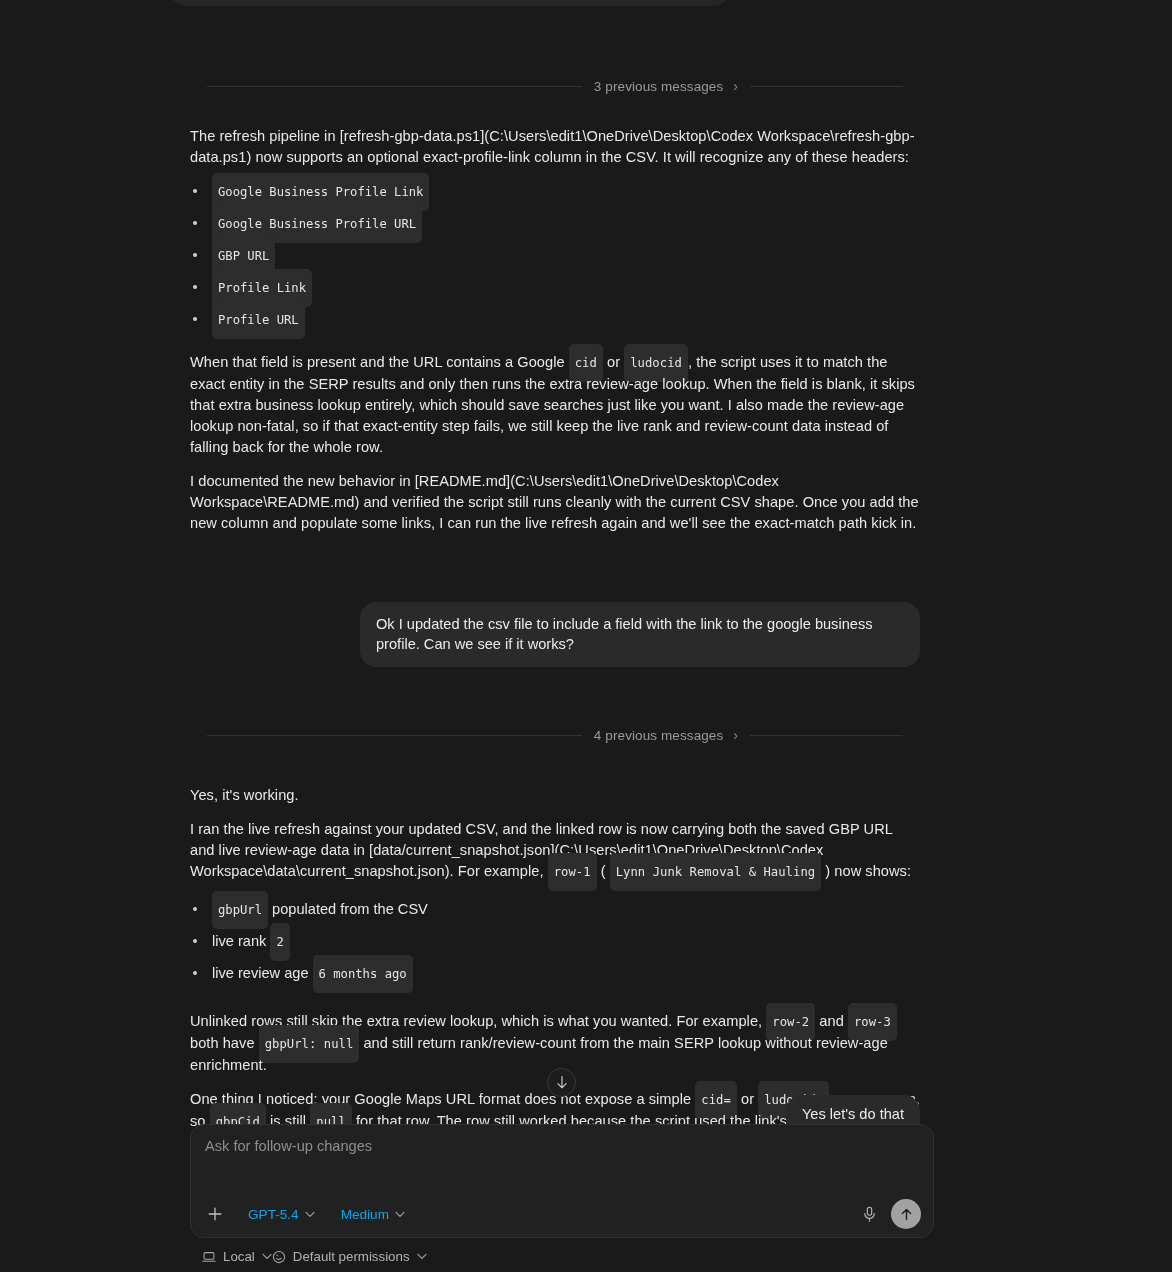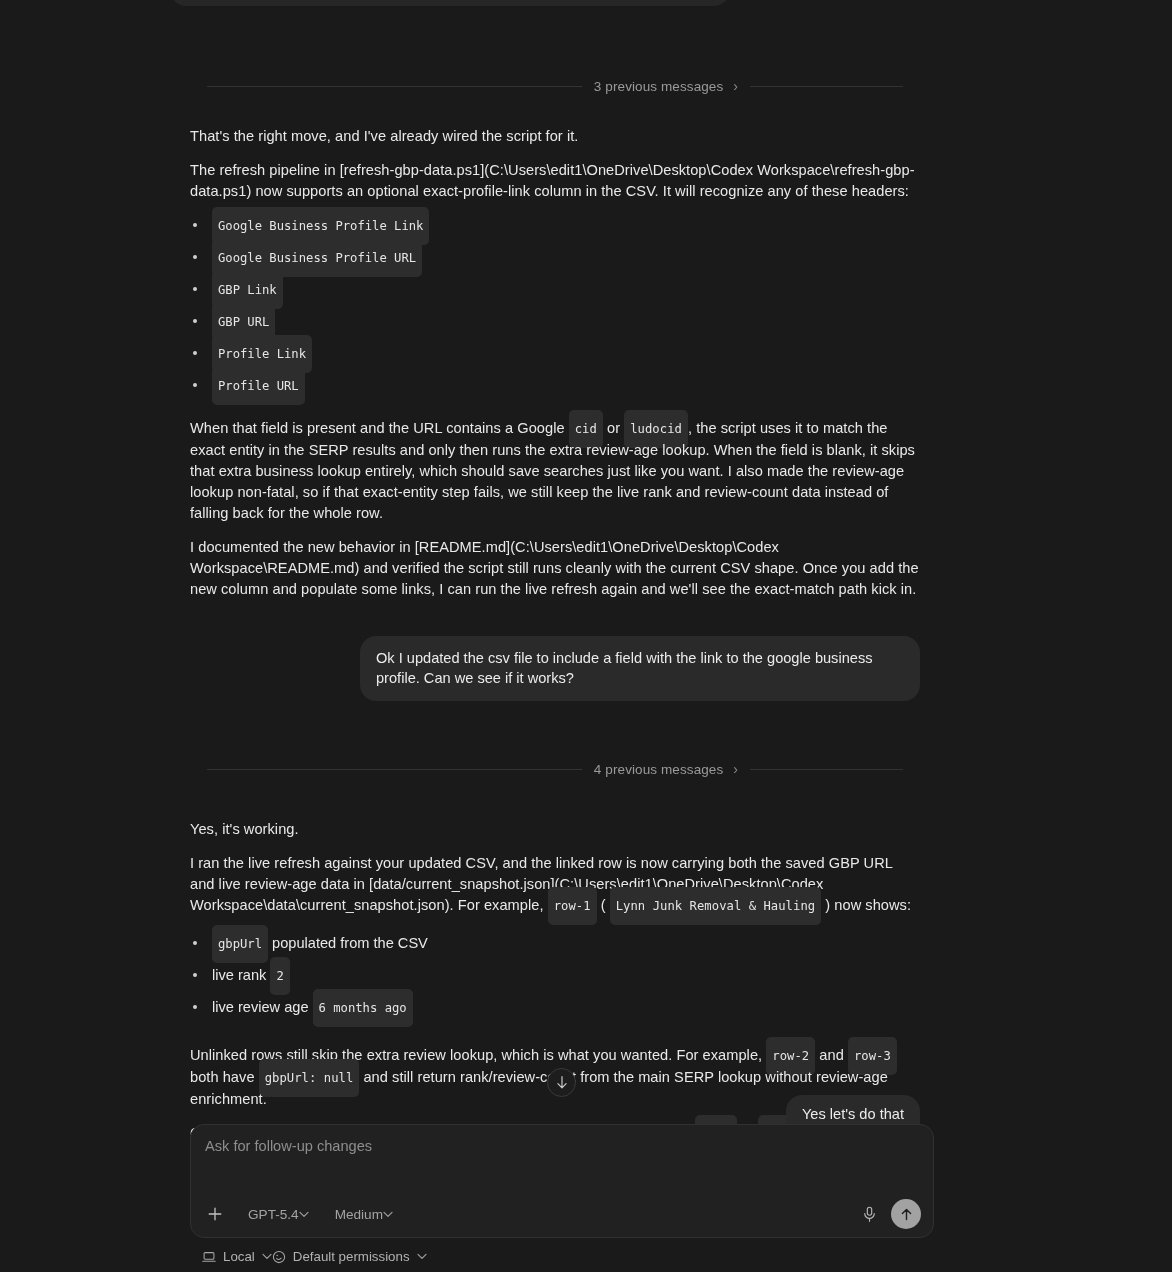--- a/index.html
+++ b/index.html
@@ -113,20 +113,21 @@
     justify-content: flex-end;
   }
   .user-bubble {
     background: #2a2a2a;
     color: #ececec;
     border-radius: 16px;
     padding: 12px 16px 13px 16px;
     font-size: 14.6px;
     line-height: 20px;
     max-width: 560px;
+    margin-top: 32px;
   }
 
   
   .scrollbtn {
     position: absolute;
     left: 547px;
     top: 1068px;
     width: 29px; height: 29px;
     border-radius: 50%;
     border: 1px solid #3a3a3a;
@@ -179,21 +180,22 @@
     width: 22px; height: 22px;
     display: flex; align-items: center; justify-content: center;
     color: #c2c2c2;
     font-size: 19px;
     line-height: 1;
     margin-right: 16px;
   }
   .pill {
     display: flex;
     align-items: center;
-    color: #a3a3a3;
+    gap: 6px;
+    color: #0ea5e9;
     font-size: 13.6px;
     padding: 4px 6px;
     border-radius: 6px;
     margin-right: 14px;
   }
   .chev { color: #9d9d9d; font-size: 11px; display:inline-block; }
   .ctrls .spacer { flex: 1 1 auto; }
   .mic {
     width: 24px; height: 24px;
     display: flex; align-items: center; justify-content: center;
@@ -240,27 +242,25 @@
   <div class="conv" style="top:58px;">
 
     <div class="divider">
       <div class="rule left"></div>
       <span class="dlabel">3 previous messages</span>
       <span class="dchev">›</span>
       <div class="rule right"></div>
     </div>
 
     <div class="msg-assistant" style="margin-top:29px;">
-      <p class="para">That's the right move, and I've already wired the script for it.</p>
       <p class="para">The refresh pipeline in [refresh-gbp-data.ps1](C:\Users\edit1\OneDrive\Desktop\Codex Workspace\refresh-gbp-data.ps1) now supports an optional exact-profile-link column in the CSV. It will recognize any of these headers:</p>
 
       <ul class="bullets">
         <li><code class="chip">Google Business Profile Link</code></li>
         <li><code class="chip">Google Business Profile URL</code></li>
-        <li><code class="chip">GBP Link</code></li>
         <li><code class="chip">GBP URL</code></li>
         <li><code class="chip">Profile Link</code></li>
         <li><code class="chip">Profile URL</code></li>
       </ul>
 
       <div class="bullet-gap"></div>
 
       <p class="para"><span>When that field is present and the URL contains a Google</span> <code class="chip">cid</code> <span>or</span> <code class="chip">ludocid</code><span>, the script uses it to match the exact entity in the SERP results and only then runs the extra review-age lookup. When the field is blank, it skips that extra business lookup entirely, which should save searches just like you want. I also made the review-age lookup non-fatal, so if that exact-entity step fails, we still keep the live rank and review-count data instead of falling back for the whole row.</span></p>
 
       <p class="para">I documented the new behavior in [README.md](C:\Users\edit1\OneDrive\Desktop\Codex Workspace\README.md) and verified the script still runs cleanly with the current CSV shape. Once you add the new column and populate some links, I can run the live refresh again and we'll see the exact-match path kick in.</p>

